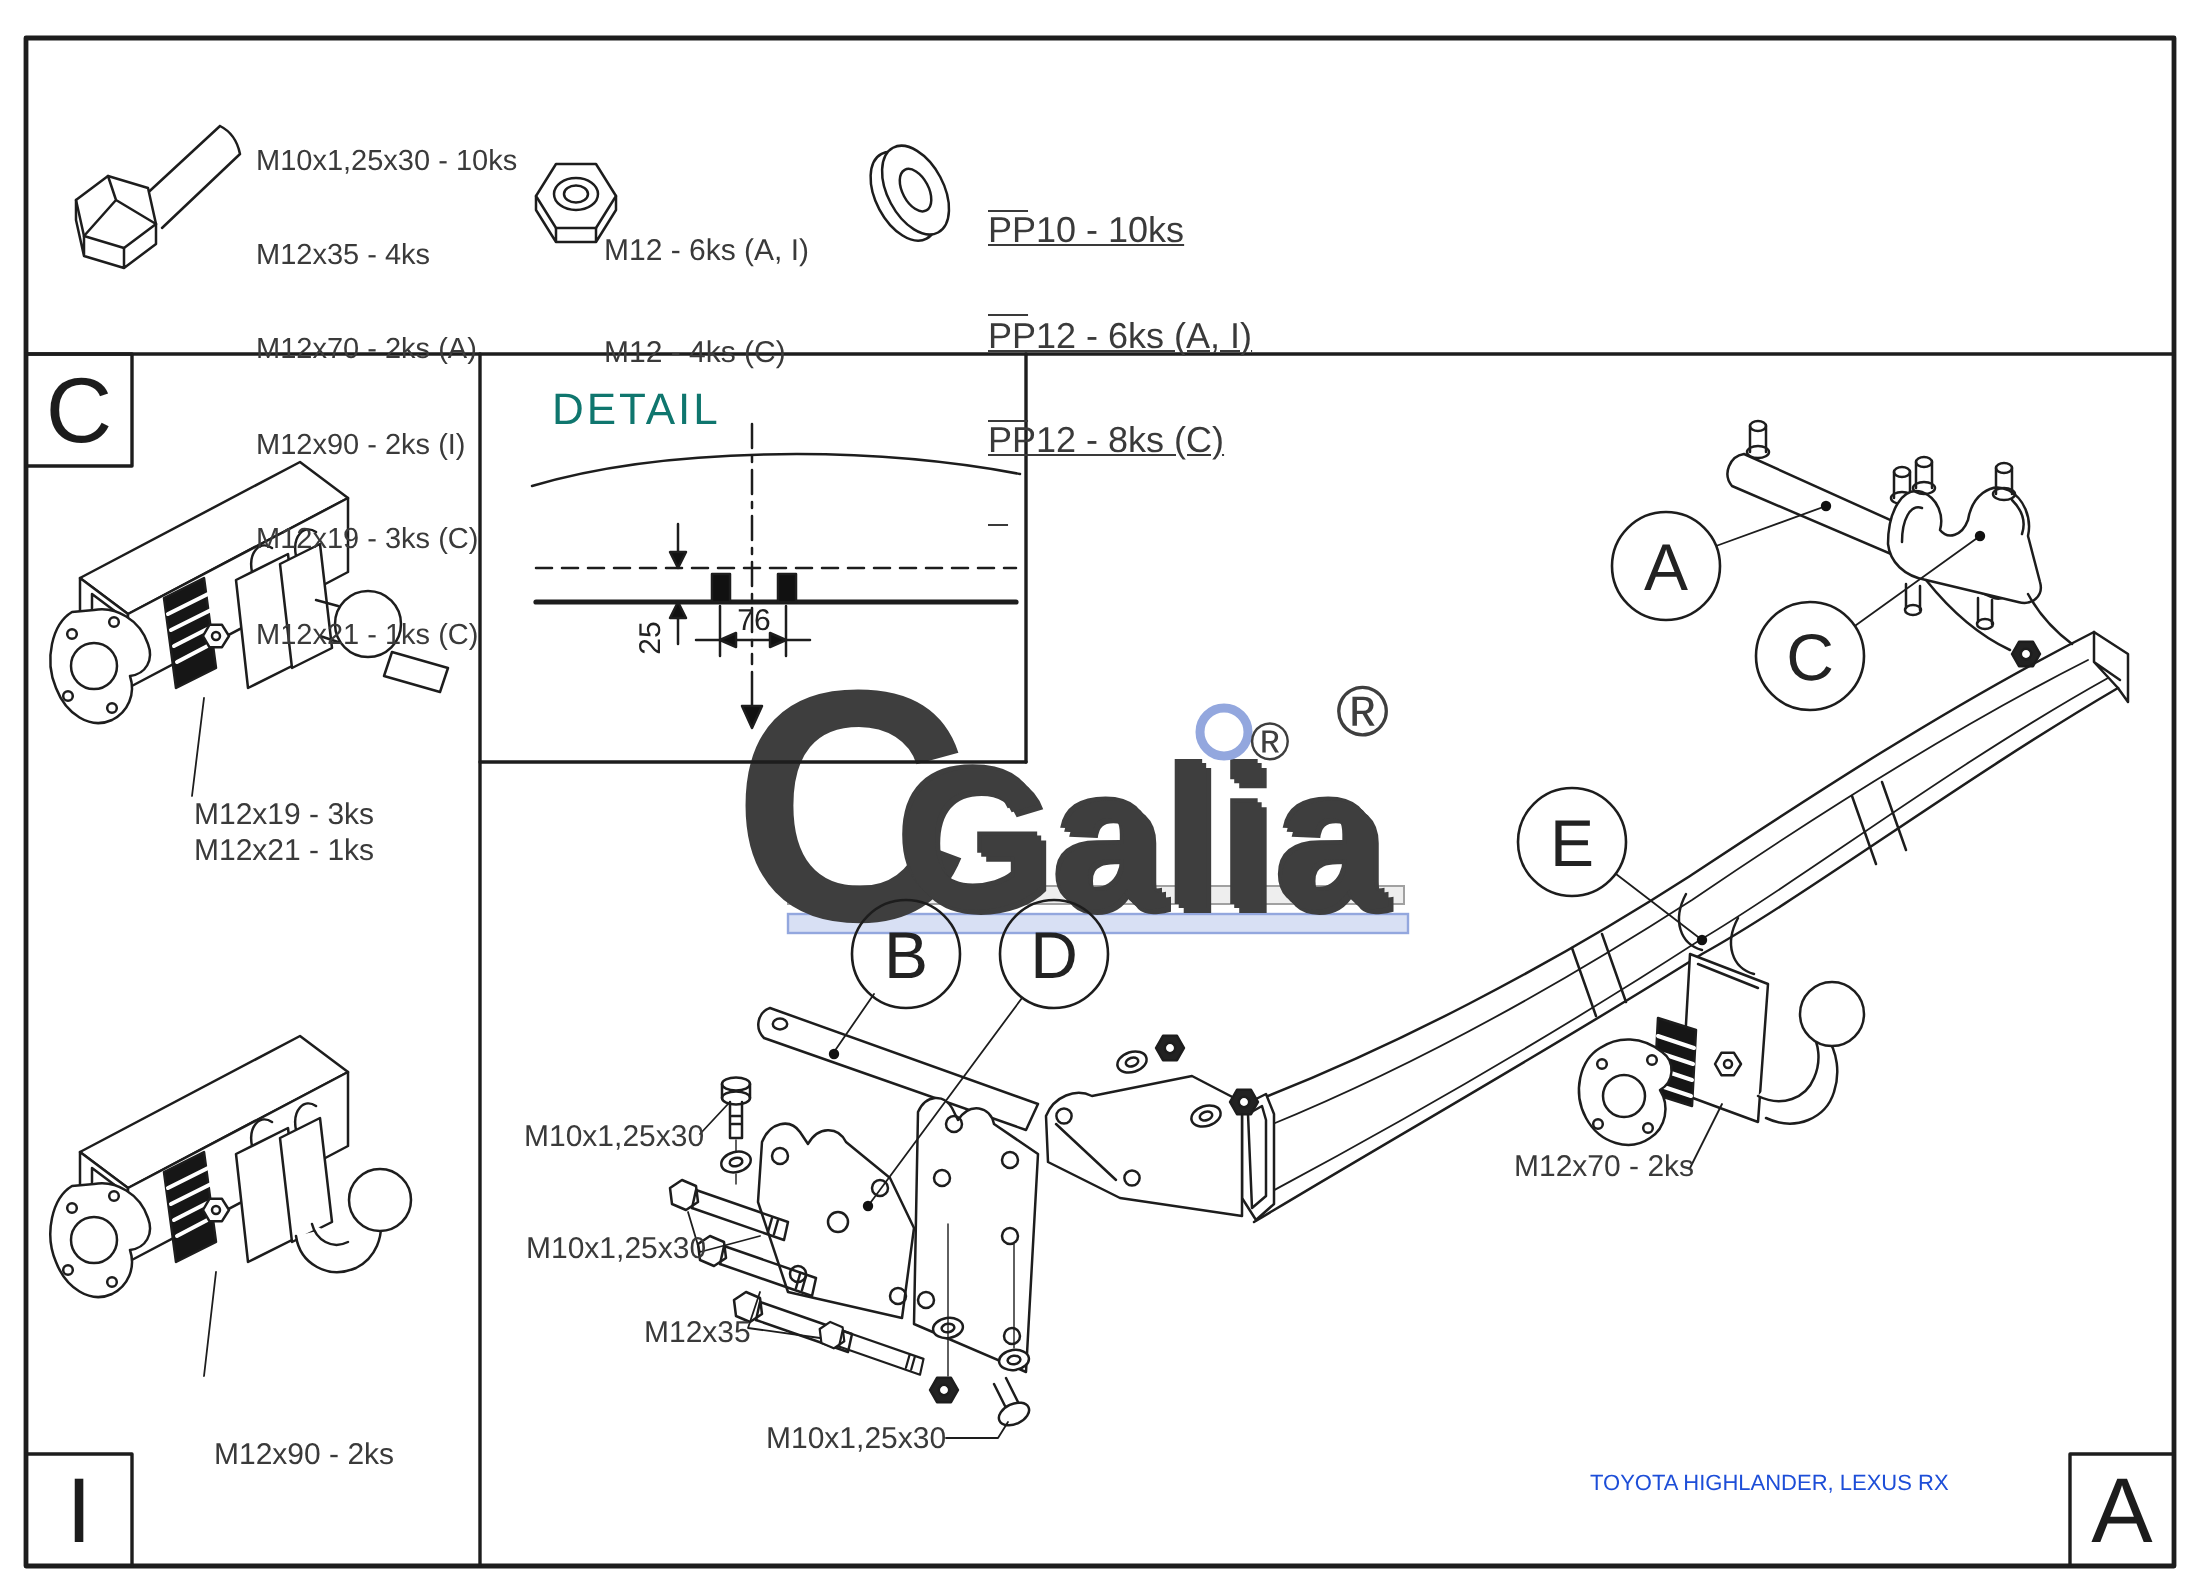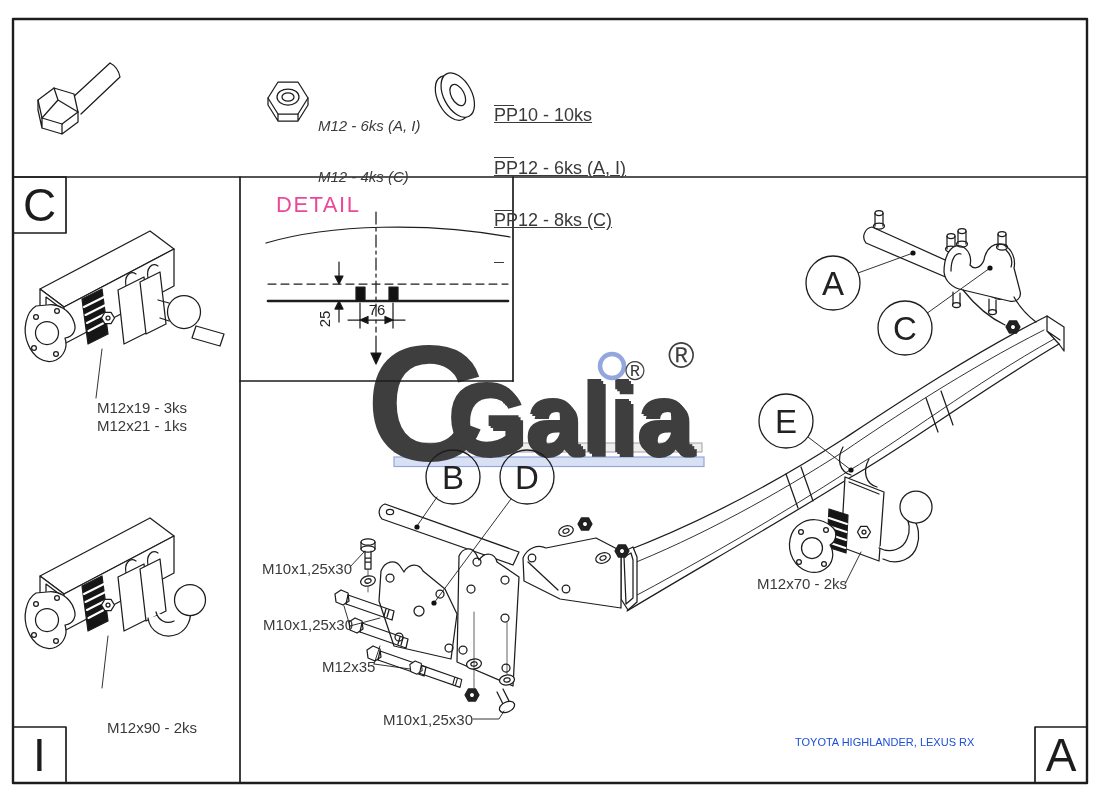--- a/index.html
+++ b/index.html
@@ -2,23 +2,23 @@
 <html><head>
 <meta charset="utf-8">
 <style>
   html,body{margin:0;padding:0;background:#888;}
   #page{position:relative;width:1100px;height:798px;background:#ffffff;overflow:hidden;
         font-family:"Liberation Sans",sans-serif;color:#2e2e2e;}
   #art{position:absolute;left:0;top:0;z-index:1;}
   .txt{position:absolute;z-index:5;color:#3a3a3a;white-space:pre;font-size:15px;}
   .speclist div{white-space:pre;}
   .bolt-list{left:128px;top:42px;font-size:14.5px;line-height:15.8px;}
-  .nut-list{left:318px;top:83px;font-size:15px;line-height:17px;font-style:italic;}
+  .nut-list{left:302px;top:83px;font-size:15px;line-height:17px;}
   .washer-list{left:494px;top:72px;font-size:18px;line-height:17.5px;text-decoration:underline;}
-  .detail-title{left:276px;top:192px;font-size:22px;letter-spacing:1.5px;color:#ec4899;}
+  .detail-title{left:276px;top:192px;font-size:22px;letter-spacing:1.5px;color:#0f766e;}
   .sec-letter{position:absolute;z-index:5;display:flex;align-items:center;justify-content:center;
               font-size:46px;color:#1c1c1c;font-weight:400;}
   .sec-c{left:13px;top:177px;width:53px;height:56px;}
   .sec-i{left:13px;top:727px;width:53px;height:56px;}
   .sec-a{left:1035px;top:727px;width:52px;height:56px;}
   .lblC1{left:97px;top:399px;}
   .lblC2{left:97px;top:417px;}
   .lblI{left:107px;top:688px;margin-top:31px;}
   .lbl-b1{left:262px;top:560px;}
   .lbl-b2{left:263px;top:616px;}
@@ -308,20 +308,28 @@
         <text class="callout-letter" x="453" y="489" text-anchor="middle">B</text>
       </g>
       <g>
         <circle cx="527" cy="477" r="27"></circle>
         <text class="callout-letter" x="527" y="489" text-anchor="middle">D</text>
       </g>
     </g>
   </g>
 </svg>
 
+  <div class="txt bolt-list speclist">
+    <div>M10x1,25x30 - 10ks</div>
+    <div>M12x35 - 4ks</div>
+    <div>M12x70 - 2ks (A)</div>
+    <div>M12x90 - 2ks (I)</div>
+    <div>M12x19 - 3ks (C)</div>
+    <div>M12x21 - 1ks (C)</div>
+  </div>
 
   <div class="txt nut-list speclist">
     <div>M12 - 6ks (A, I)</div>
     <div>M12 - 4ks (C)</div>
   </div>
 
   <div class="txt washer-list speclist">
     <div>PP10 - 10ks</div>
     <div>PP12 - 6ks (A, I)</div>
     <div>PP12 - 8ks (C)</div>

